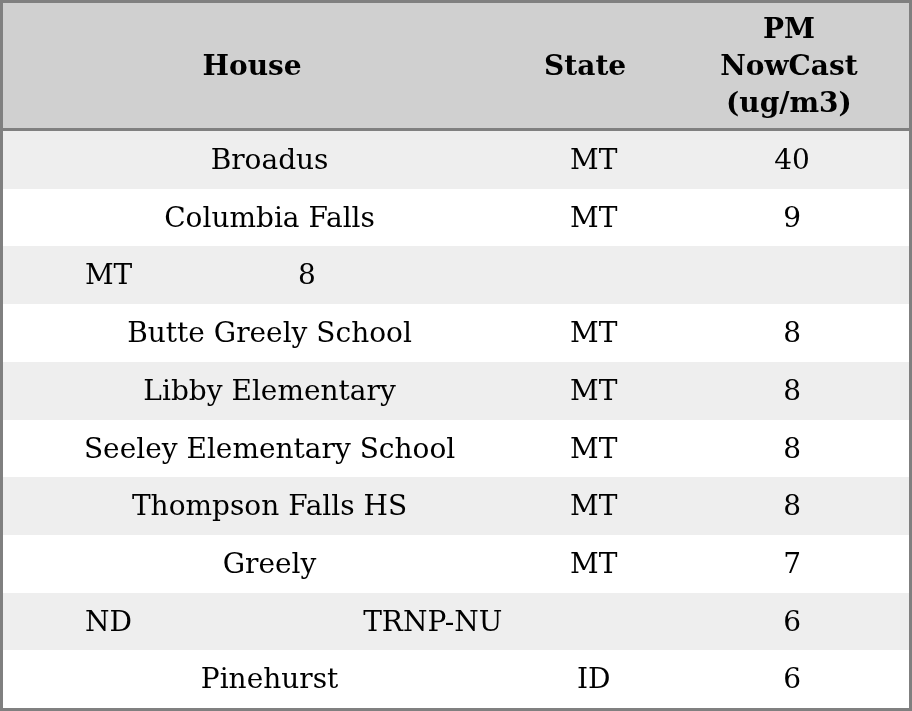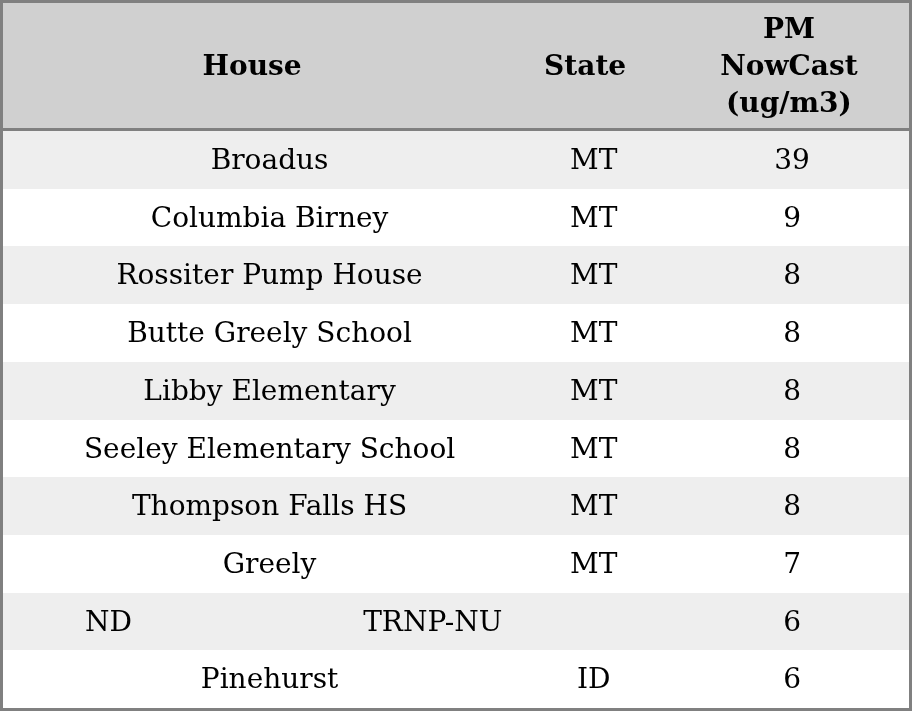--- a/index.html
+++ b/index.html
@@ -76,31 +76,30 @@
       <span class="hline">NowCast</span>
       <span class="hline">(ug/m3)</span>
     </div>
   </div>
 
   <div class="tbody">
 
     <div class="row">
       <div class="cell c-site">Broadus</div>
       <div class="cell c-state">MT</div>
-      <div class="cell c-pm">39</div>
+      <div class="cell c-pm">40</div>
     </div>
 
     <div class="row">
-      <div class="cell c-site">Columbia Birney</div>
+      <div class="cell c-site">Columbia Falls</div>
       <div class="cell c-state">MT</div>
       <div class="cell c-pm">9</div>
     </div>
 
     <div class="row">
-      <div class="cell c-site">Rossiter Pump House</div>
       <div class="cell c-state">MT</div>
       <div class="cell c-pm">8</div>
     </div>
 
     <div class="row">
       <div class="cell c-site">Butte Greely School</div>
       <div class="cell c-state">MT</div>
       <div class="cell c-pm">8</div>
     </div>
 

